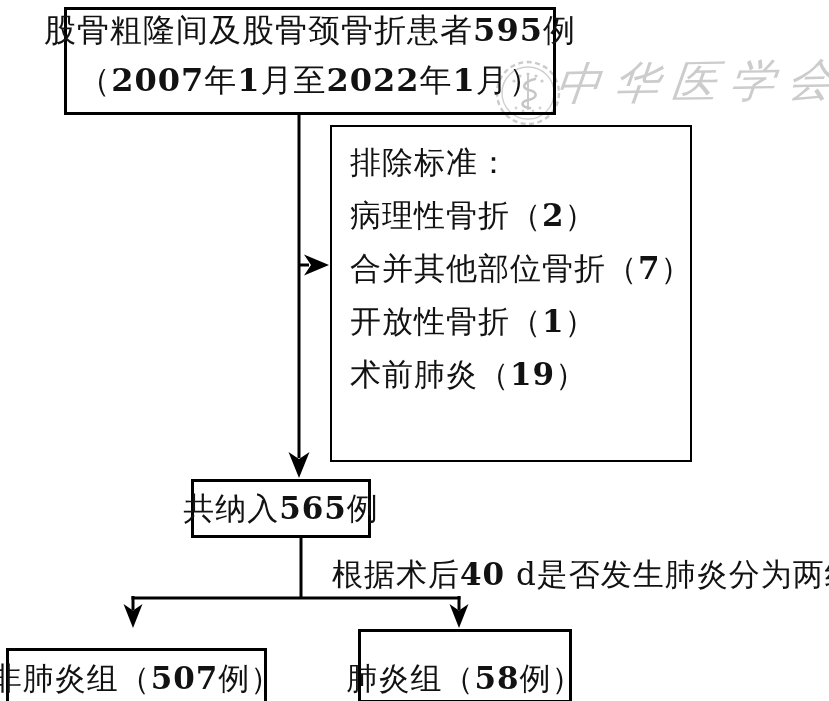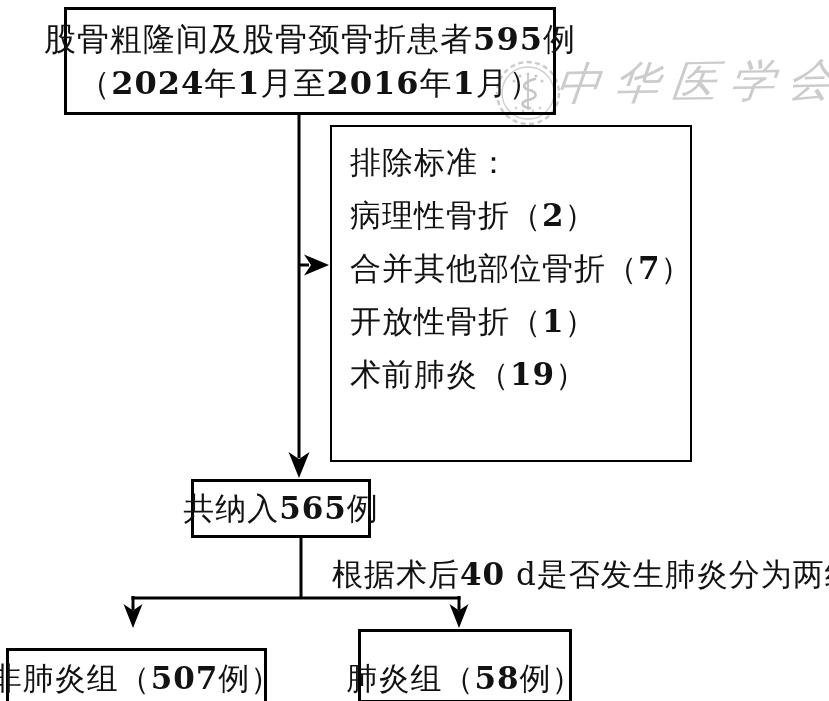--- a/index.html
+++ b/index.html
@@ -28,22 +28,22 @@
   }
   .flowtext {
     font-size: 31px;
     letter-spacing: 1px;
     white-space: nowrap;
   }
   #top-box {
     left: 64px; top: 7px;
     width: 492px; height: 108px;
     flex-direction: column;
-    justify-content: center;
-    gap: 4px;
+    justify-content: flex-start;
+    gap: 10px;
     z-index: 3;
     background: transparent;
   }
   #top-box .flowtext { font-size: 32px; line-height: 40px; }
   #exclusion-box {
     left: 330px; top: 125px;
     width: 362px; height: 337px;
     border-width: 2px;
     align-items: flex-start;
     justify-content: flex-start;
@@ -140,21 +140,21 @@
     <g fill="#000000" stroke="none">
       <polygon points="299,478 288.5,452 299,459 309.5,452"></polygon>
       <polygon points="329,265 304,254.5 311,265 304,275.5"></polygon>
       <polygon points="133,628 123.5,604 133,610.5 142.5,604"></polygon>
       <polygon points="459,628 449.5,604 459,610.5 468.5,604"></polygon>
     </g>
   </svg>
 
   <div id="top-box" class="box">
     <div class="flowtext boldnum">股骨粗隆间及股骨颈骨折患者<b>595</b>例</div>
-    <div class="flowtext boldnum">（<b>2024</b>年<b>1</b>月至<b>2016</b>年<b>1</b>月）</div>
+    <div class="flowtext boldnum">（<b>2007</b>年<b>1</b>月至<b>2022</b>年<b>1</b>月）</div>
   </div>
 
   <div id="exclusion-box" class="box">
     <div class="flowtext boldnum">排除标准：</div>
     <div class="flowtext boldnum">病理性骨折（<b>2</b>）</div>
     <div class="flowtext boldnum">合并其他部位骨折（<b>7</b>）</div>
     <div class="flowtext boldnum">开放性骨折（<b>1</b>）</div>
     <div class="flowtext boldnum">术前肺炎（<b>19</b>）</div>
   </div>
 

